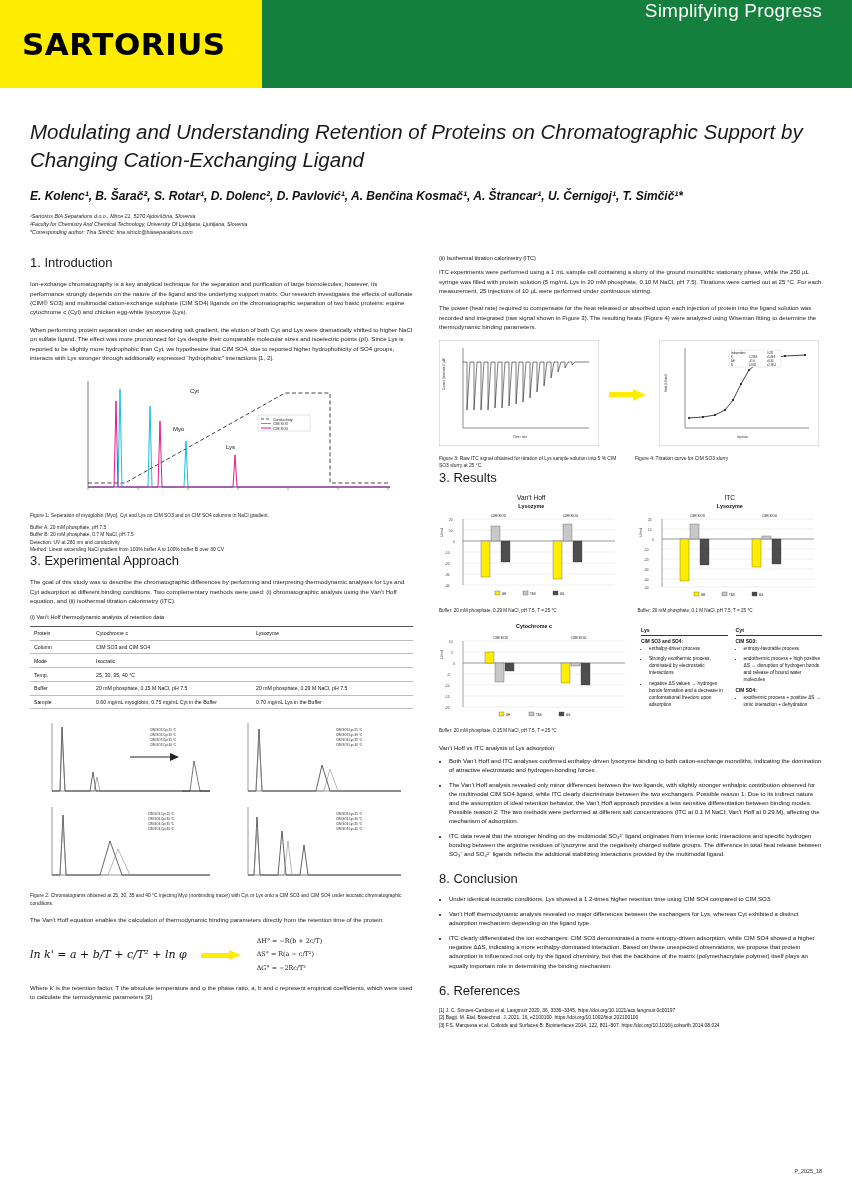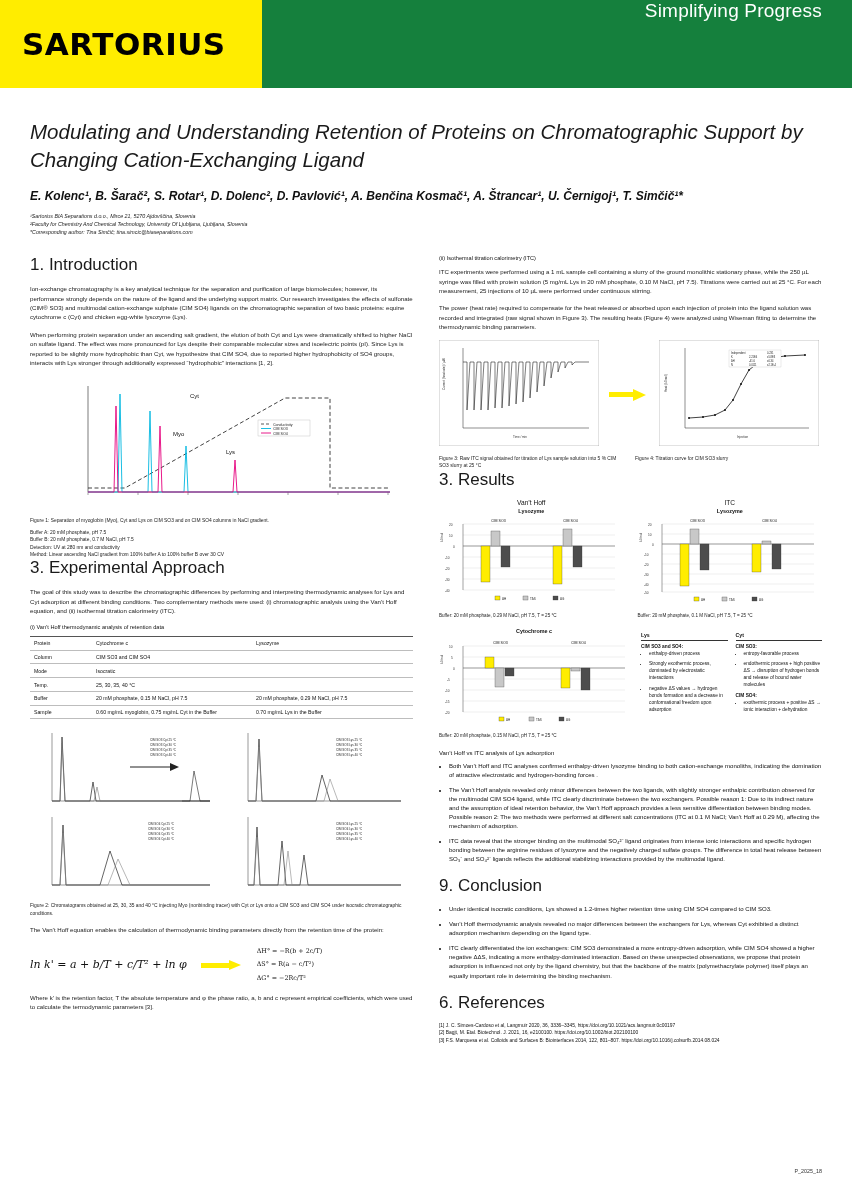--- a/index.html
+++ b/index.html
@@ -32,21 +32,21 @@
 
   
   .title-block { padding: 30px 30px 0 30px; font-style: italic; }
   .poster-title { font-size: 20.5px; font-weight:400; line-height: 1.35; color:#1a1a1a; }
   .authors { margin-top: 16px; font-size: 12px; font-weight:700; color:#111; }
   .affil { margin-top: 10px; font-size: 5.3px; line-height:1.5; color:#222; }
 
   
   .body-wrap { display:flex; padding: 18px 30px 0 30px; gap: 26px; }
   .col { width: 383px; }
-  h2.sec { font-size: 17px; font-weight:400; color:#1a1a1a; margin: 0 0 9px 0; }
+  h2.sec { font-size: 13px; font-weight:400; color:#1a1a1a; margin: 0 0 9px 0; }
   p.body { font-size:6.1px; line-height:1.55; margin:0 0 8px 0; color:#1a1a1a; text-align:left; }
   .cap { font-size:4.9px; line-height:1.5; color:#222; margin-top:5px; }
 
   
   .fig1 { margin-top: 8px; }
   .fig-box { position:relative; }
 
   
   table.thermo { width:100%; border-collapse:collapse; font-size:5.2px; margin-top:6px; }
   table.thermo th, table.thermo td {
@@ -519,21 +519,21 @@
       </div>
     </div>
 
     <div style="font-size:6px; margin-top:12px;">Van’t Hoff vs ITC analysis of Lys adsorption</div>
     <ul class="bullets" style="margin-top:6px;">
       <li>Both Van’t Hoff and ITC analyses confirmed enthalpy-driven lysozyme binding to both cation-exchange monoliths, indicating the domination of attractive electrostatic and hydrogen-bonding forces .</li>
       <li>The Van’t Hoff analysis revealed only minor differences between the two ligands, with slightly stronger enthalpic contribution observed for the multimodal CIM SO4 ligand, while ITC clearly discriminate between the two exchangers. Possible reason 1: Due to its indirect nature and the assumption of ideal retention behavior, the Van’t Hoff approach provides a less sensitive differentiation between binding modes. Possible reason 2: The two methods were performed at different salt concentrations (ITC at 0.1 M NaCl; Van’t Hoff at 0.29 M), affecting the mechanism of adsorption.</li>
       <li>ITC data reveal that the stronger binding on the multimodal SO₄²⁻ ligand originates from intense ionic interactions and specific hydrogen bonding between the arginine residues of lysozyme and the negatively charged sulfate groups. The difference in total heat release between SO₃⁻ and SO₄²⁻ ligands reflects the additional stabilizing interactions provided by the multimodal ligand.</li>
     </ul>
 
-    <h2 class="sec" style="margin-top:12px;">9. Conclusion</h2>
+    <h2 class="sec" style="margin-top:12px;">8. Conclusion</h2>
     <ul class="bullets">
       <li>Under identical isocratic conditions, Lys showed a 1.2-times higher retention time using CIM SO4 compared to CIM SO3.</li>
       <li>Van’t Hoff thermodynamic analysis revealed no major differences between the exchangers for Lys, whereas Cyt exhibited a distinct adsorption mechanism depending on the ligand type.</li>
       <li>ITC clearly differentiated the ion exchangers: CIM SO3 demonstrated a more entropy-driven adsorption, while CIM SO4 showed a higher negative ΔΔS, indicating a more enthalpy-dominated interaction. Based on these unexpected observations, we propose that protein adsorption is influenced not only by the ligand chemistry, but that the backbone of the matrix (polymethacrylate polymer) itself plays an equally important role in determining the binding mechanism.</li>
     </ul>
 
     <h2 class="sec" style="margin-top:12px;">6. References</h2>
     <div class="refs">
       <div>[1]  J. C. Simoes-Cardoso et al, Langmuir 2020, 36, 3336–3345, https://doi.org/10.1021/acs.langmuir.0c00197</div>
       <div>[2] Bagjt, M. Etal. Biotechnol. J. 2021, 16, e2100100. https://doi.org/10.1002/biot.202100100</div>

